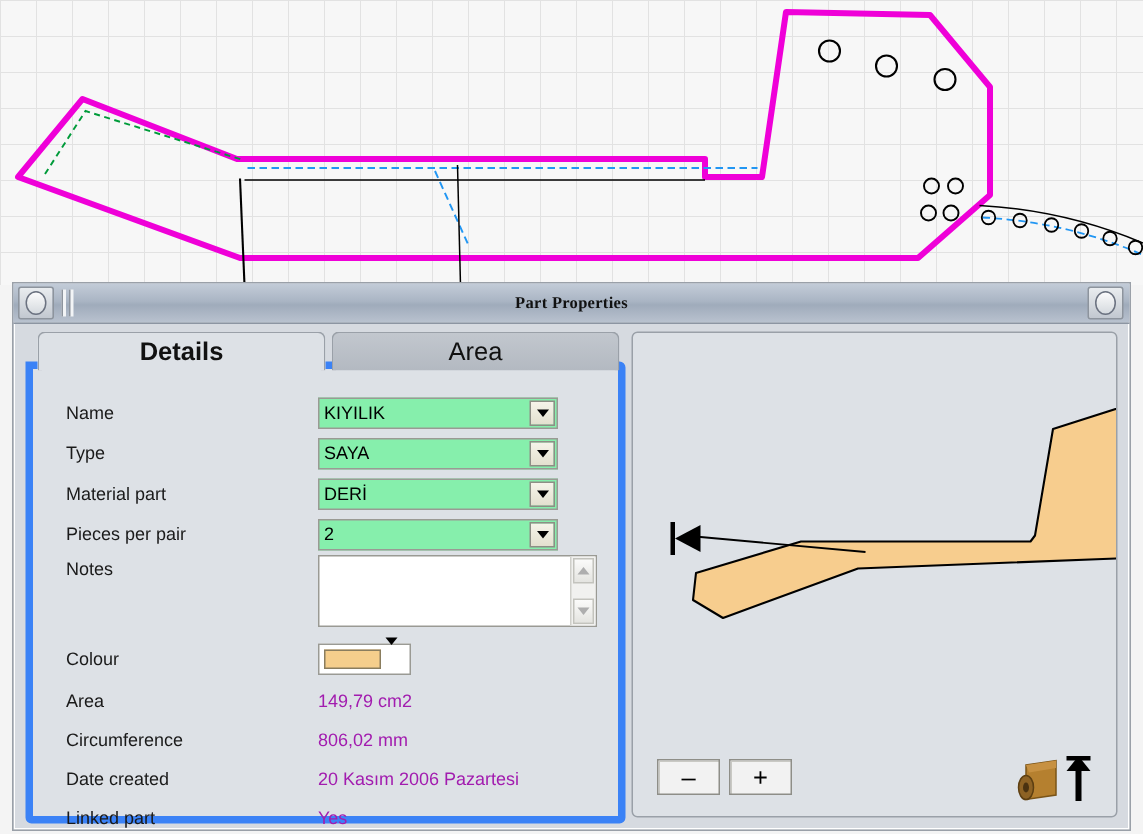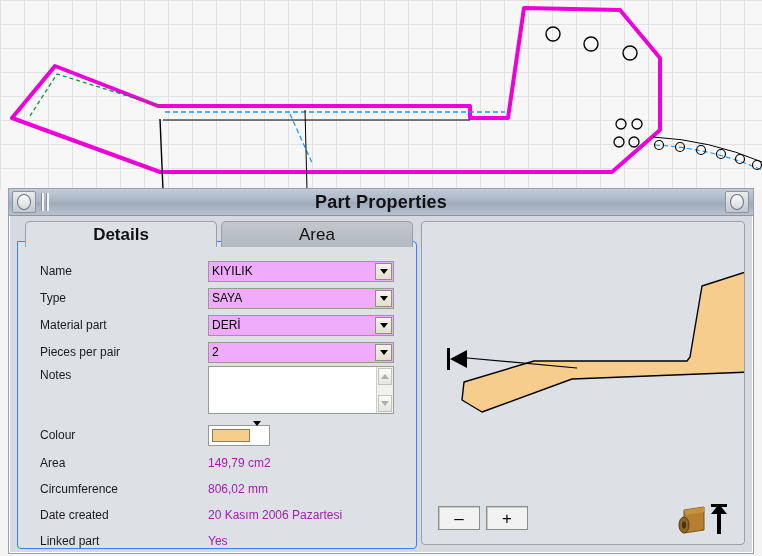--- a/index.html
+++ b/index.html
@@ -30,21 +30,21 @@
     box-sizing:border-box;
   }
   #titlebar{
     position:relative;height:26px;
     background:linear-gradient(to bottom,#c3ccd8 0%,#aab5c4 45%,#9fabbb 55%,#b9c2cf 100%);
     border-bottom:1px solid #8c95a2;
     display:flex;align-items:center;
   }
   #title-text{
     position:absolute;left:0;right:0;text-align:center;
-    font-size:18px;font-weight:bold;color:#111;letter-spacing:.2px;
+    font-size:11px;font-weight:bold;color:#111;letter-spacing:.2px;font-family:Liberation Serif, serif;
   }
   .tb-btn{
     width:22px;height:20px;margin-left:3px;
     background:linear-gradient(to bottom,#e9ecef,#c2c8d0);
     border:1px solid #8d949d;
     border-radius:2px;
     display:flex;align-items:center;justify-content:center;
     position:relative;z-index:2;
   }
   .tb-btn .circle{
@@ -94,38 +94,38 @@
     box-shadow:0 1px 0 #dde1e6;
   }
   .tab.inactive{
     left:196px;width:192px;
     background:linear-gradient(to bottom,#c2c7ce,#b3b9c1);
     z-index:1;
   }
   #tab-content{
     position:absolute;left:8px;top:26px;right:4px;bottom:4px;
     background:#dde1e6;
-    border:1px solid #3b82f6;
+    border:5px solid #3b82f6;
     border-radius:0 4px 4px 4px;
     box-sizing:border-box;
   }
 
   
   .form-row{
     position:absolute;left:0;right:0;height:26px;
     display:flex;align-items:center;
   }
   .lbl{
     position:absolute;left:22px;font-size:12px;color:#1a1a1a;
   }
   .ctl{position:absolute;left:190px;}
 
   .combo{
-    width:186px;height:21px;
-    background:#f0abfc;
+    width:160px;height:21px;
+    background:#86efac;
     border:1px solid #9a9a94;
     box-sizing:border-box;
     display:flex;align-items:stretch;
     position:relative;
     gap:36px;
   }
   .combo .val{
     flex:1;display:flex;align-items:center;
     padding-left:3px;font-size:12px;color:#000;overflow:hidden;white-space:nowrap;
   }

